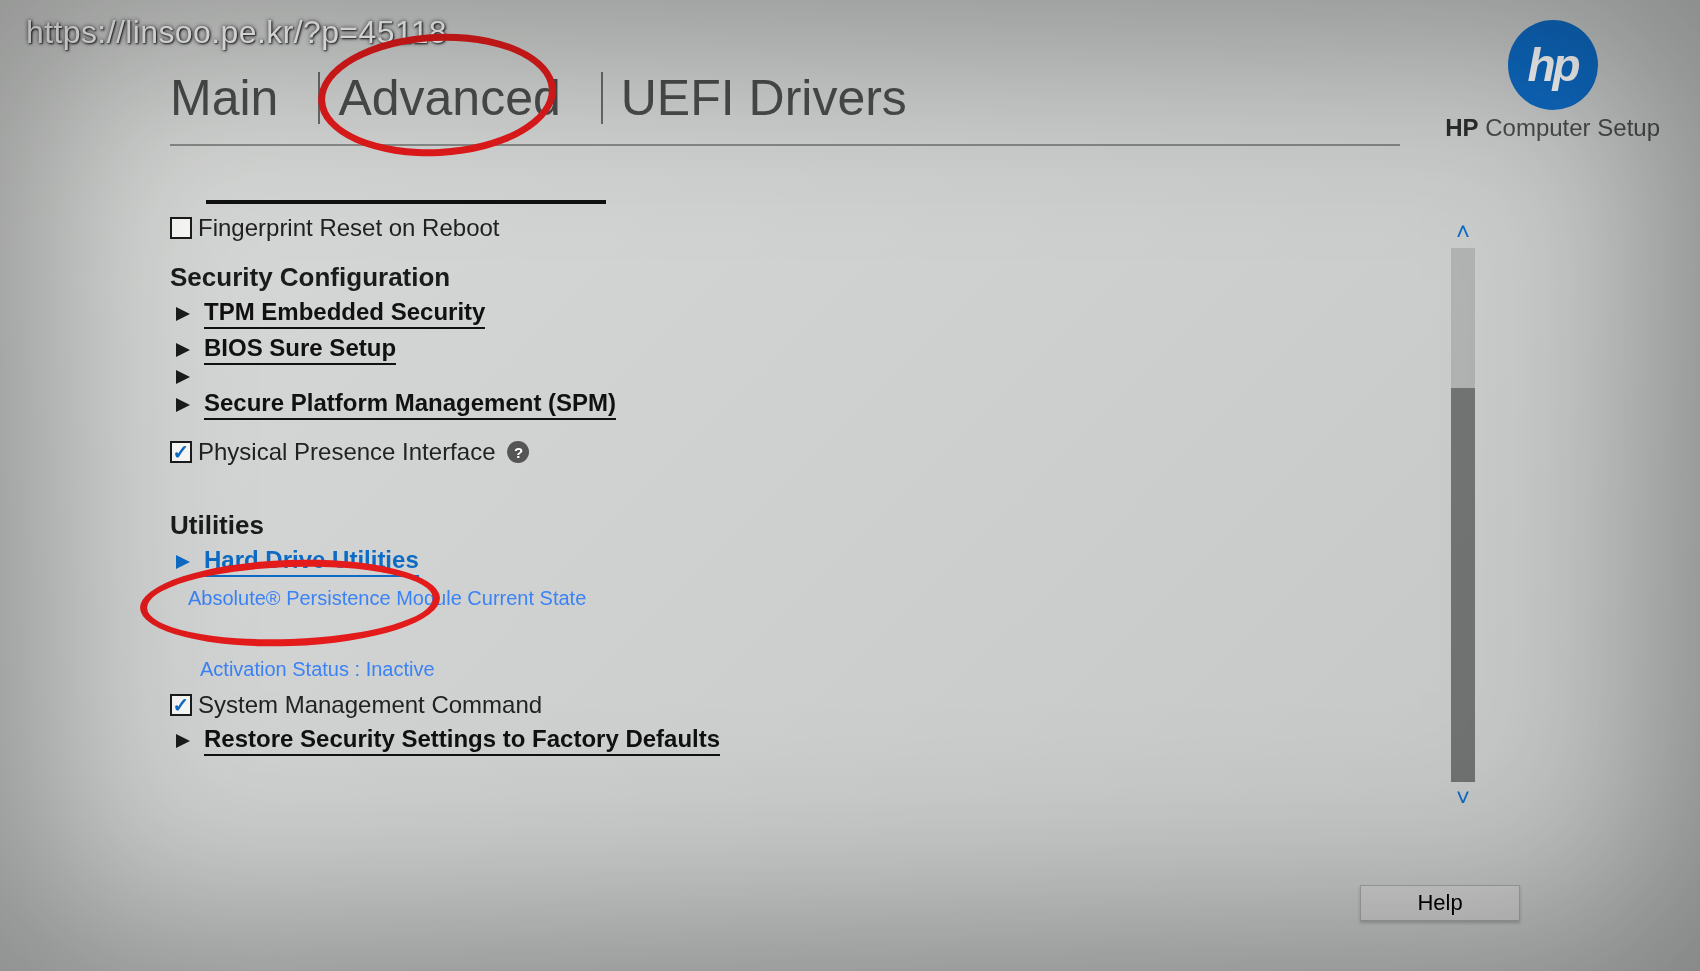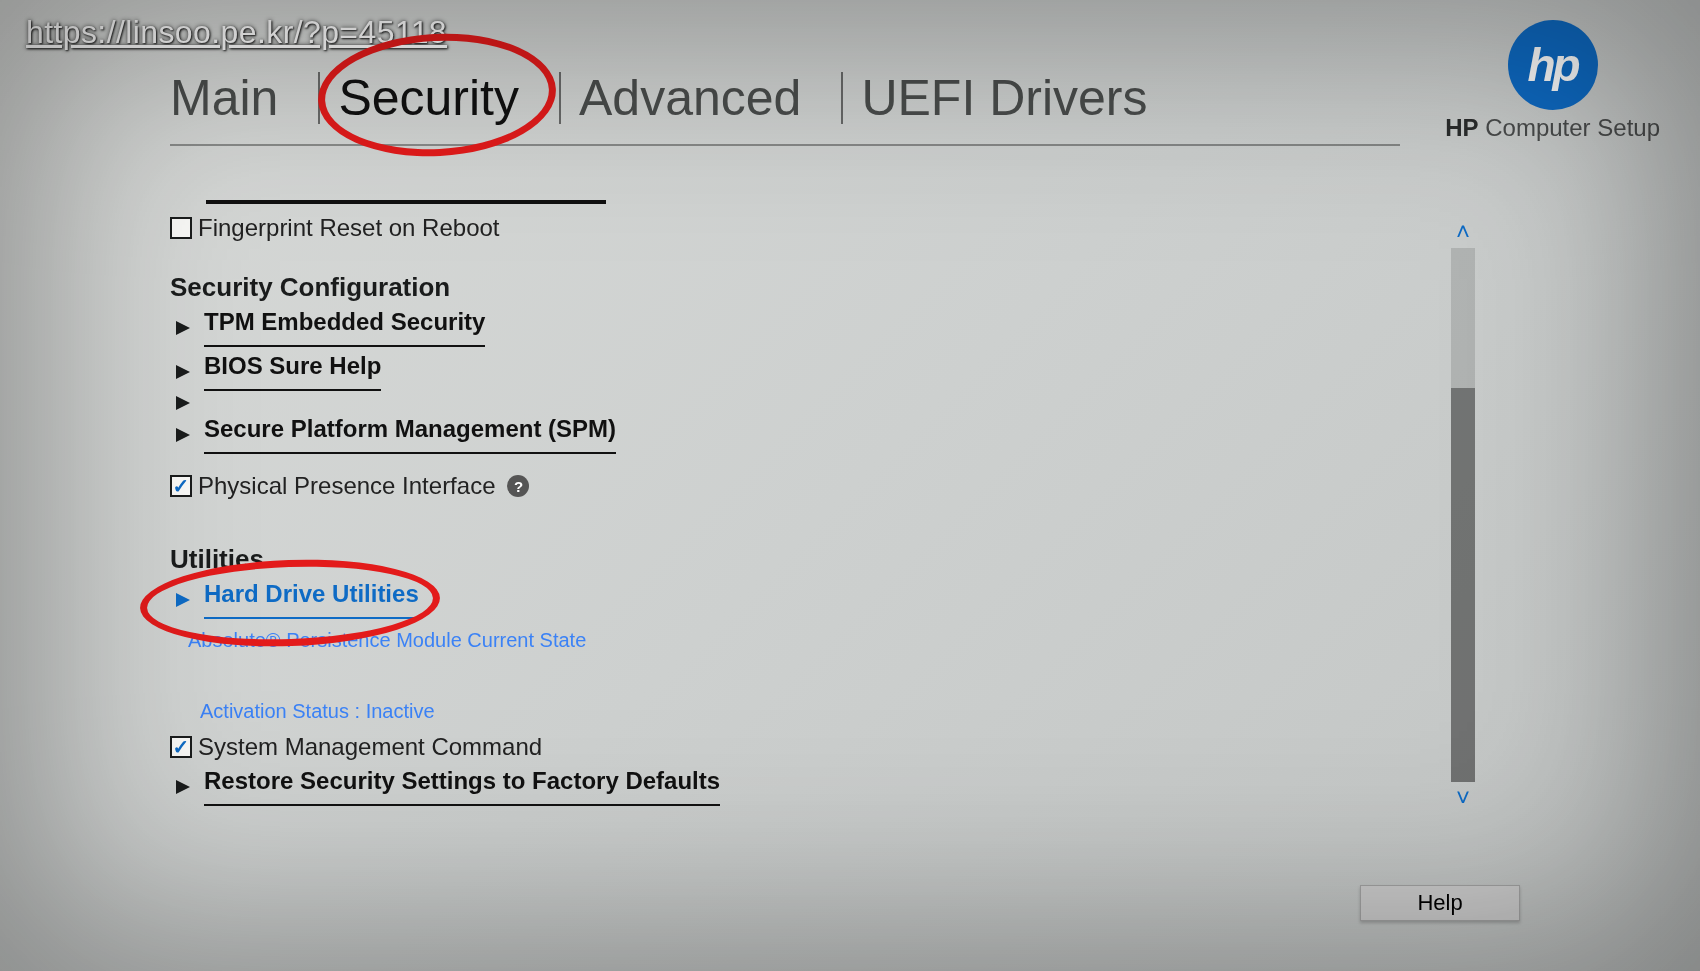--- a/index.html
+++ b/index.html
@@ -20,21 +20,20 @@
     
     .url-overlay {
       position: absolute;
       top: 14px;
       left: 26px;
       font-size: 32px;
       font-family: "Arial", sans-serif;
       color: #fff;
       text-shadow: 0 0 4px rgba(0,0,0,0.7), 1px 1px 2px rgba(0,0,0,0.8);
       letter-spacing: 0.4px;
-      text-decoration: underline;
     }
     
     .logo-area {
       position: absolute;
       top: 20px;
       right: 40px;
     }
     .hp-logo {
       width: 90px;
       height: 90px;
@@ -93,36 +92,36 @@
       display:inline-flex; align-items:center; justify-content:center;
       cursor: pointer;
     }
     .checkbox.checked::after {
       content:"✓";
       color:#0e6bc5;
       font-size: 20px;
       font-weight: bold;
       line-height: 1;
     }
-    .section-title { font-size: 26px; font-weight:600; color:#1a1c1c; margin-top:30px; margin-bottom:4px;}
+    .section-title { font-size: 26px; font-weight:600; color:#1a1c1c; margin-top:20px; margin-bottom:4px;}
     .link-row { display:flex; align-items:center; padding-left:6px; margin:5px 0;}
     .arrow {
       width:0; height:0;
       border-top:7px solid transparent;
       border-bottom:7px solid transparent;
       border-left:14px solid #1a1c1c;
       margin-right:14px;
     }
     .arrow.blue { border-left-color:#0e6bc5; }
     .link-text {
       font-size:24px;
       font-weight:600;
       color:#111;
       border-bottom:2px solid #111;
-      padding-bottom:9px;
+      padding-bottom:1px;
       cursor: pointer;
     }
     .link-text.selected { color:#0e6bc5; border-bottom-color:#0e6bc5;}
     .help-icon {
       width:22px;height:22px;border-radius:50%;
       background:#555;color:#fff;
       display:inline-flex;align-items:center;justify-content:center;
       font-size:15px;font-weight:bold;margin-left:12px;
       cursor:pointer;
     }
@@ -177,42 +176,41 @@
 
 <div class="logo-area">
   <div class="hp-logo">hp</div>
   <div class="logo-text">
     <span class="hp">HP</span><span> Computer Setup</span>
   </div>
 </div>
 
 <div class="tabs">
   <div class="tab">Main</div>
-  <div class="tab active">Security</div>
   <div class="tab">Advanced</div>
   <div class="tab">UEFI Drivers</div>
 </div>
 
 <div class="content">
   <div class="obscured"></div>
 
   <div class="row">
     <span class="checkbox"></span>
     <span>Fingerprint Reset on Reboot</span>
   </div>
 
   <div class="section-title">Security Configuration</div>
 
   <div class="link-row">
     <span class="arrow"></span>
     <span class="link-text">TPM Embedded Security</span>
   </div>
   <div class="link-row">
     <span class="arrow"></span>
-    <span class="link-text">BIOS Sure Help</span>
+    <span class="link-text">BIOS Sure Setup</span>
   </div>
   <div class="link-row">
     <span class="arrow"></span>
   </div>
   <div class="link-row">
     <span class="arrow"></span>
     <span class="link-text">Secure Platform Management (SPM)</span>
   </div>
 
   <div class="row" style="margin-top:18px">

